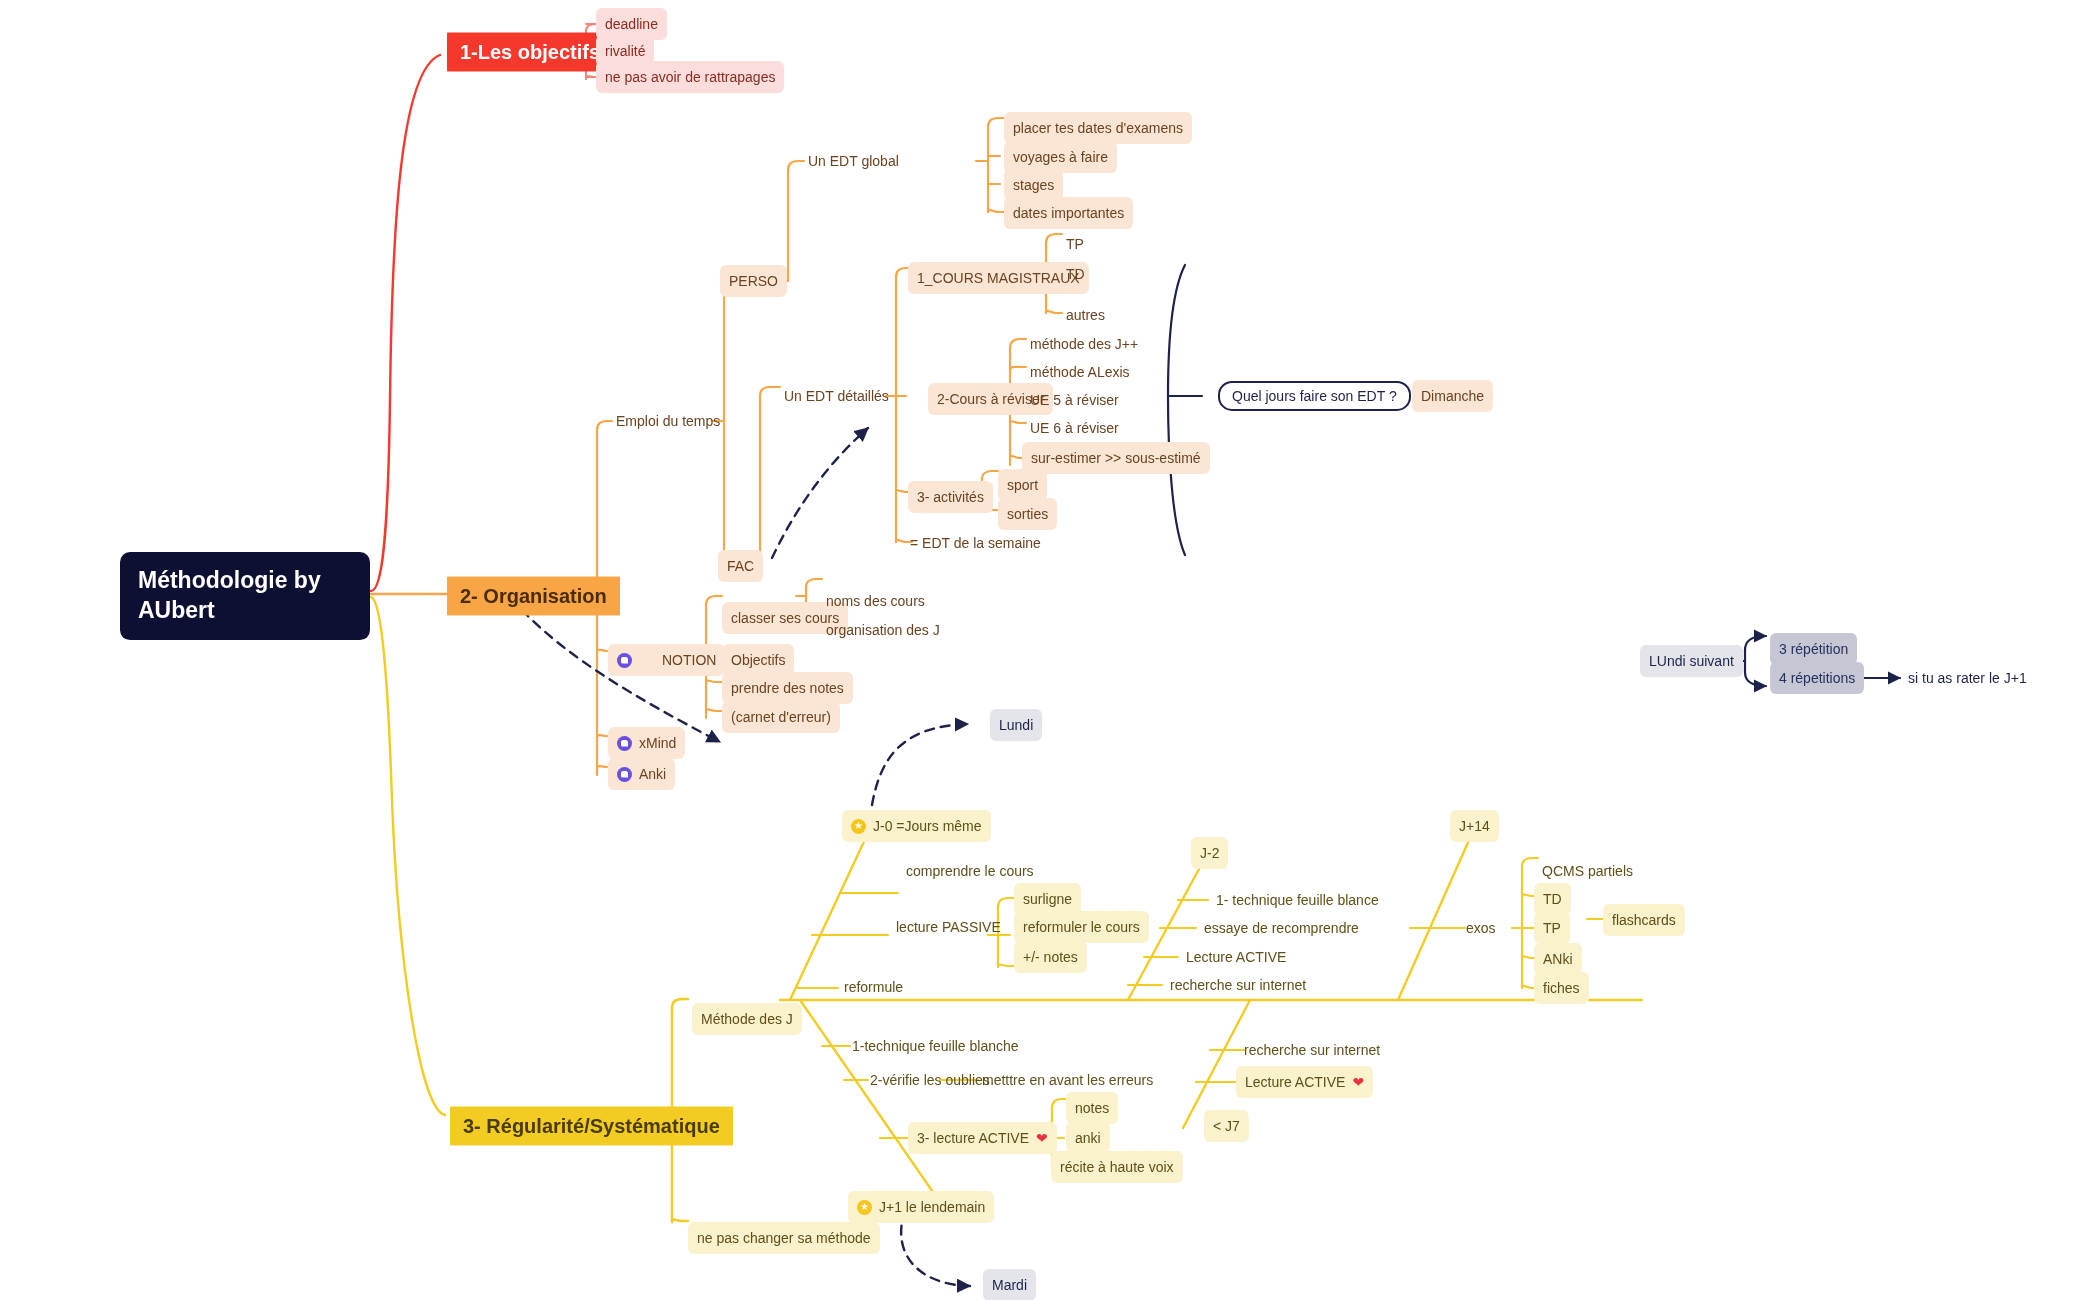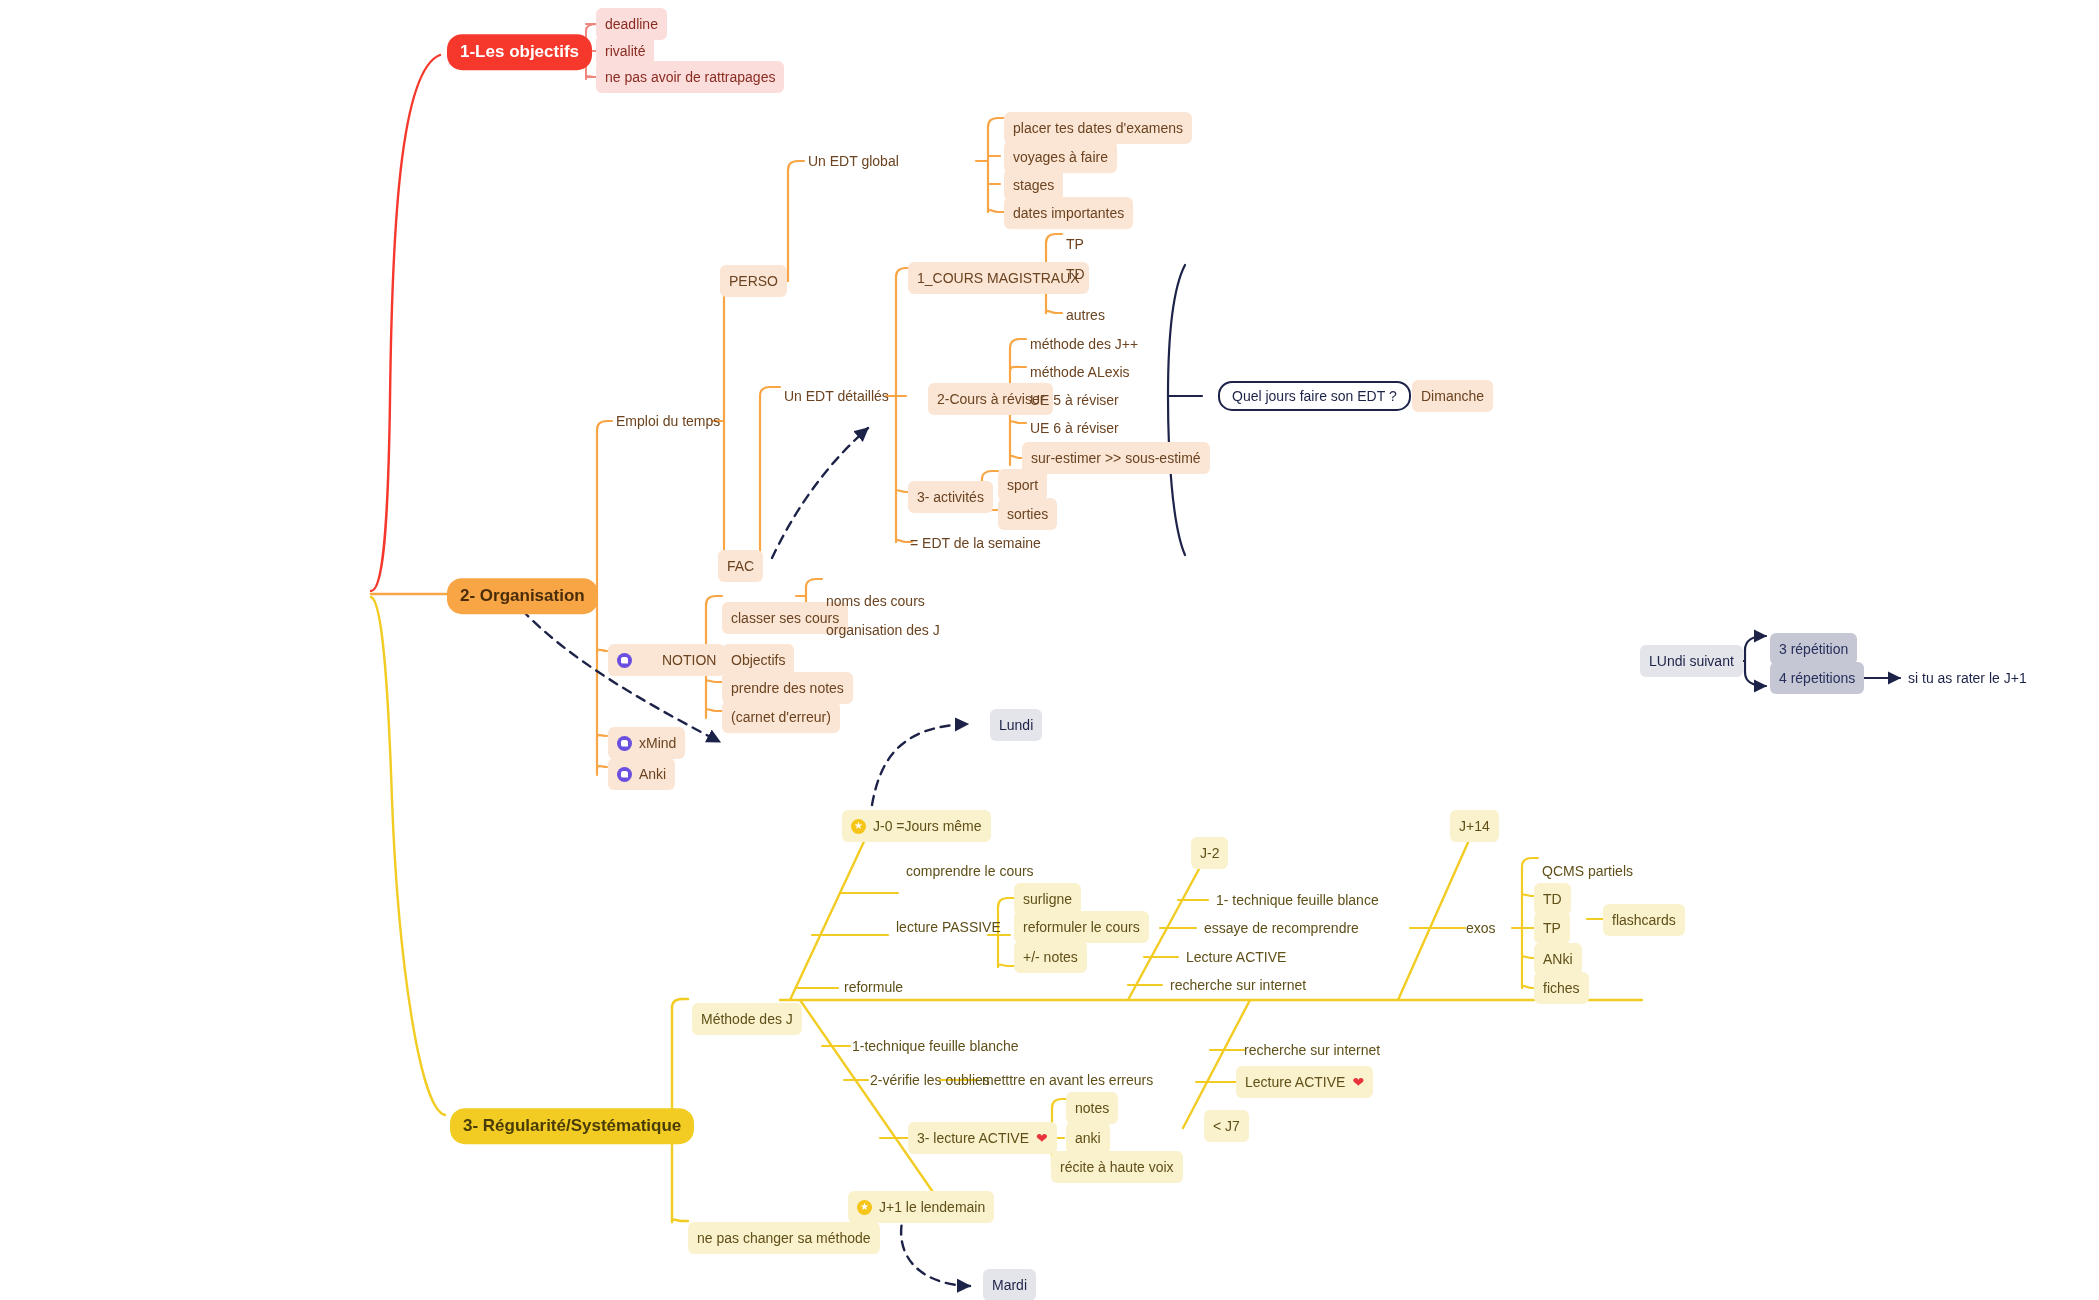--- a/index.html
+++ b/index.html
@@ -37,23 +37,23 @@
     font-size: 23px;
     font-weight: bold;
     border-radius: 10px;
     padding: 14px 18px;
     white-space: normal;
     width: 250px;
     line-height: 1.3;
   }
   
   .main {
-    font-size: 17px;
+    font-size: 20px;
     font-weight: bold;
-    border-radius: 15px;
+    border-radius: 1px;
     padding: 8px 13px;
   }
   .main.red   { background:#f6382c; color:#ffffff; }
   .main.orange{ background:#f7a545; color:#4a2c08; }
   .main.yellow{ background:#f2cc22; color:#4a3c08; }
 
   
   .pill {
     font-size: 14px;
     border-radius: 6px;
@@ -302,20 +302,21 @@
     <defs>
       <marker id="arrNavy" markerWidth="7" markerHeight="7" refX="5.5" refY="3" orient="auto">
         <path d="M0,0 L6,3 L0,6 z" fill="#1d2348"></path>
       </marker>
       <marker id="arrOrange" markerWidth="7" markerHeight="7" refX="5.5" refY="3" orient="auto">
         <path d="M0,0 L6,3 L0,6 z" fill="#f7a545"></path>
       </marker>
     </defs>
   </svg>
 
+  <div class="node root" style="left:120px; top:596px;">Méthodologie by AUbert</div>
 
   <div class="node main red" style="left:447px; top:52px;">1-Les objectifs</div>
   <div class="node pill redfam" style="left:596px; top:24px;">deadline</div>
   <div class="node pill redfam" style="left:596px; top:51px;">rivalité</div>
   <div class="node pill redfam" style="left:596px; top:77px;">ne pas avoir de rattrapages</div>
 
   <div class="node main orange" style="left:447px; top:596px;">2- Organisation</div>
 
   <div class="node plain orangefam" style="left:612px; top:421px;">Emploi du temps</div>
 

